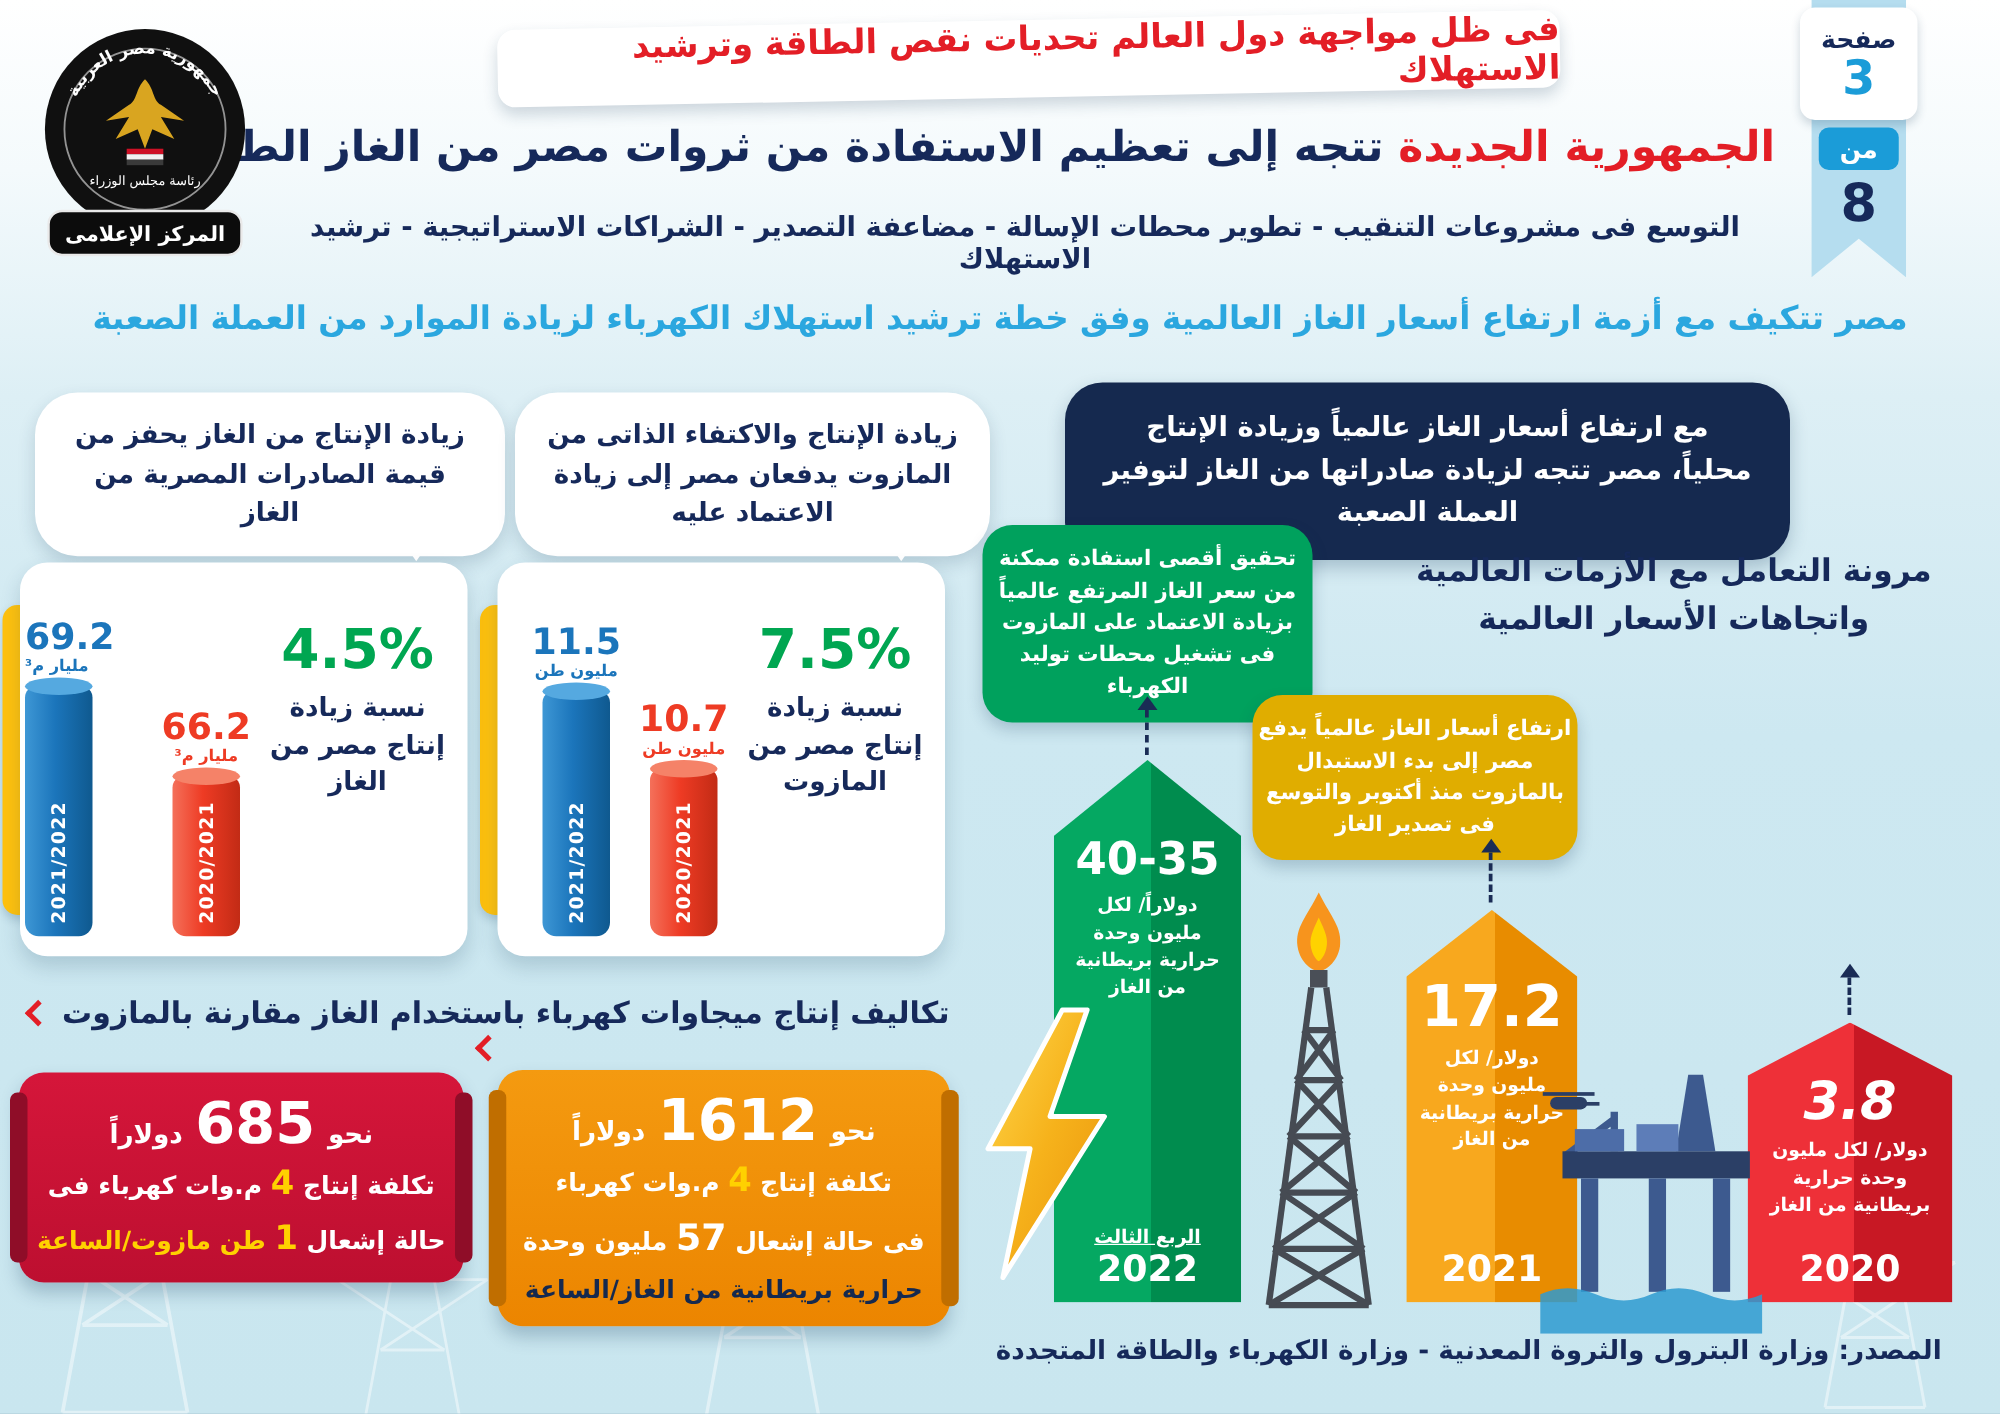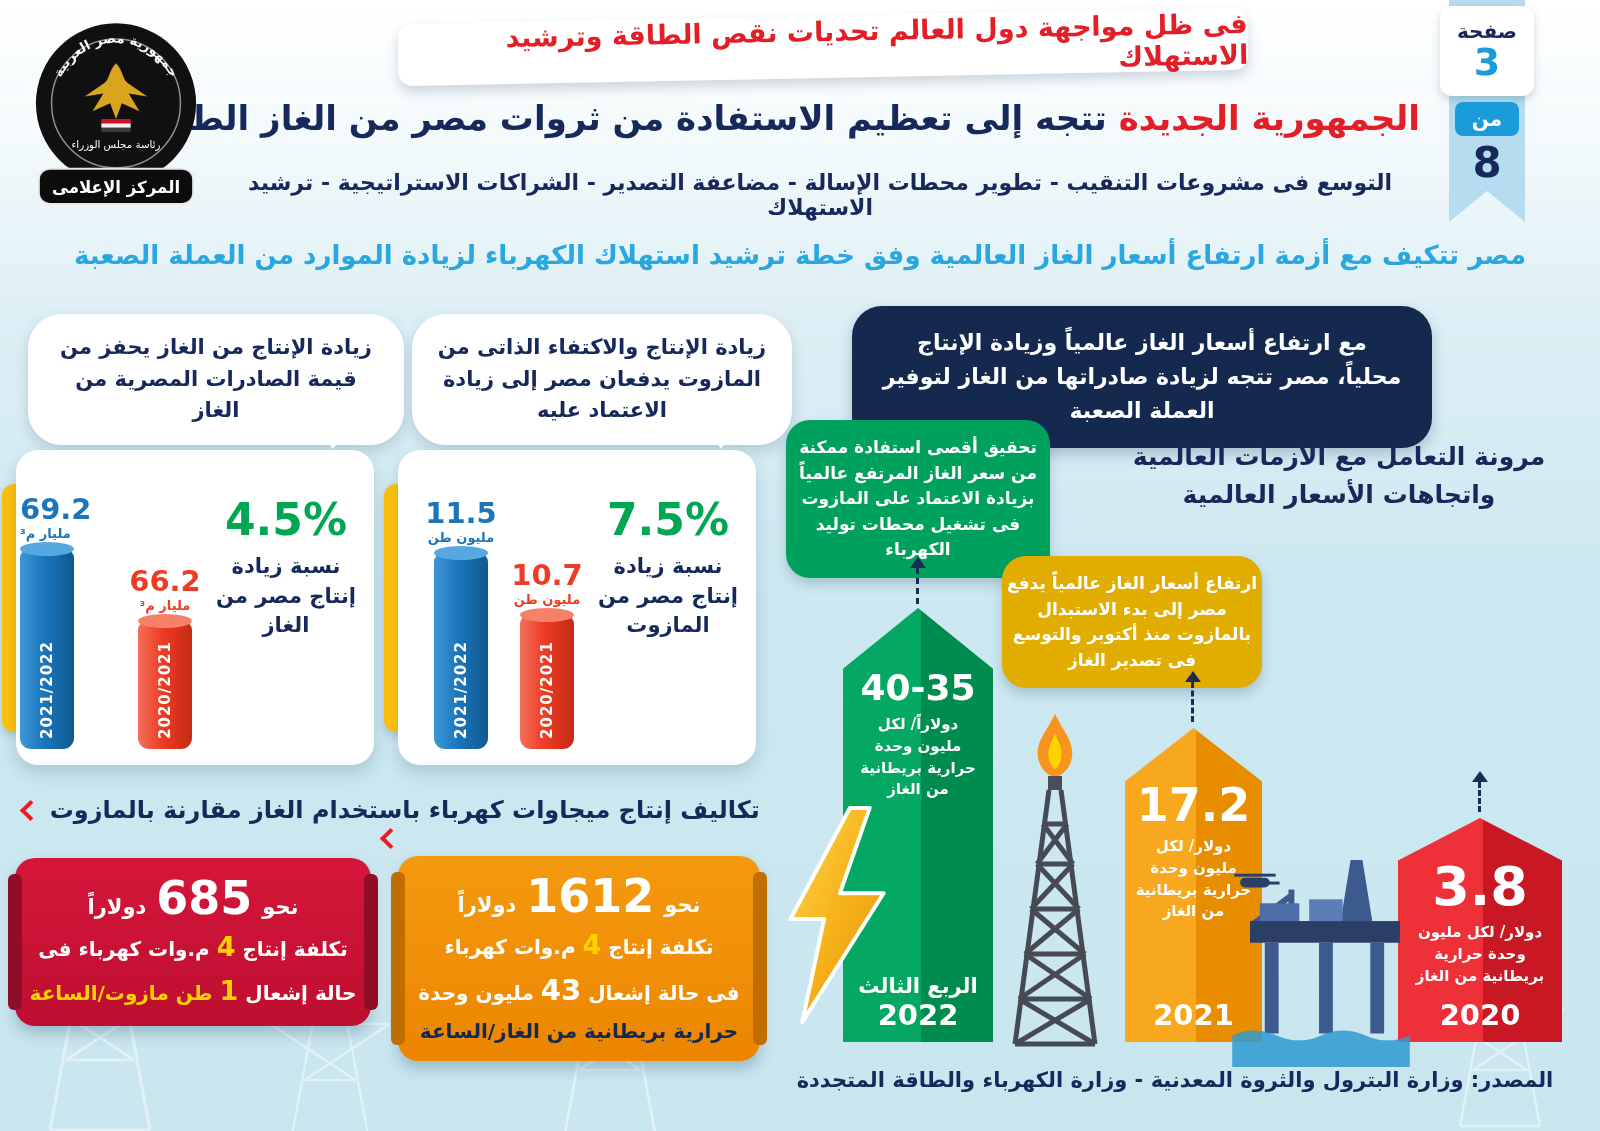--- a/index.html
+++ b/index.html
@@ -71,23 +71,23 @@
   .step-green{left:843px;top:608px;width:150px;height:434px;padding-top:62px;
     background:linear-gradient(90deg,#05a862 0 52%,#008c4e 52%);}
   .step-orange{left:1125px;top:728px;width:137px;height:314px;padding-top:54px;
     background:linear-gradient(90deg,#f8a81e 0 52%,#e88c00 52%);clip-path:polygon(50% 0,100% 17%,100% 100%,0 100%,0 17%);}
   .step-red{left:1398px;top:818px;width:164px;height:224px;padding-top:42px;
     background:linear-gradient(90deg,#ee3038 0 52%,#c81824 52%);clip-path:polygon(50% 0,100% 19%,100% 100%,0 100%,0 19%);}
   .price-step{box-sizing:border-box;}
   .step-value{font-weight:bold;line-height:1;}
   .step-green .step-value{font-size:36px;}
   .step-orange .step-value{font-size:46px;}
-  .step-red .step-value{font-size:54px;}
+  .step-red .step-value{font-size:42px;font-style:italic;}
   .step-unit{width:86%;font-size:15px;font-weight:bold;line-height:1.45;margin-top:8px;}
-  .step-period{margin-top:auto;font-size:21px;font-weight:bold;}
+  .step-period{margin-top:auto;font-size:15px;font-weight:bold;text-decoration:underline;}
   .step-year{font-size:29px;font-weight:bold;padding-bottom:10px;}
 
   .dotted-arrow{width:0;border-right:3px dashed #1a2c55;}
   .dotted-arrow .ah{position:absolute;top:-11px;left:-6px;width:0;height:0;
     border-left:8px solid transparent;border-right:8px solid transparent;border-bottom:11px solid #1a2c55;}
 
   
   .costs-title{color:#16295a;font-weight:bold;font-size:24px;text-align:center;}
   .chev{display:inline-block;width:11px;height:11px;border-left:4px solid #e31e26;border-bottom:4px solid #e31e26;
     transform:rotate(45deg);margin:0 3px 2px 3px;vertical-align:middle;}
@@ -332,21 +332,21 @@
       <span class="c-big">1612</span>
       <span class="c-cur">دولاراً</span>
     </div>
     <div class="cost-line">
       <span>تكلفة إنتاج</span>
       <span class="c-accent">4</span>
       <span>م.وات كهرباء</span>
     </div>
     <div class="cost-line">
       <span>فى حالة إشعال</span>
-      <span class="c-big2">43</span>
+      <span class="c-big2">57</span>
       <span>مليون وحدة</span>
     </div>
     <div class="cost-line c-navy">حرارية بريطانية من الغاز/الساعة</div>
   </div>
 
   <div class="abs source" style="left:780px;top:1068px;width:790px;z-index:2;">المصدر: وزارة البترول والثروة المعدنية - وزارة الكهرباء والطاقة المتجددة</div>
 
 </div>
 
 </body></html>

